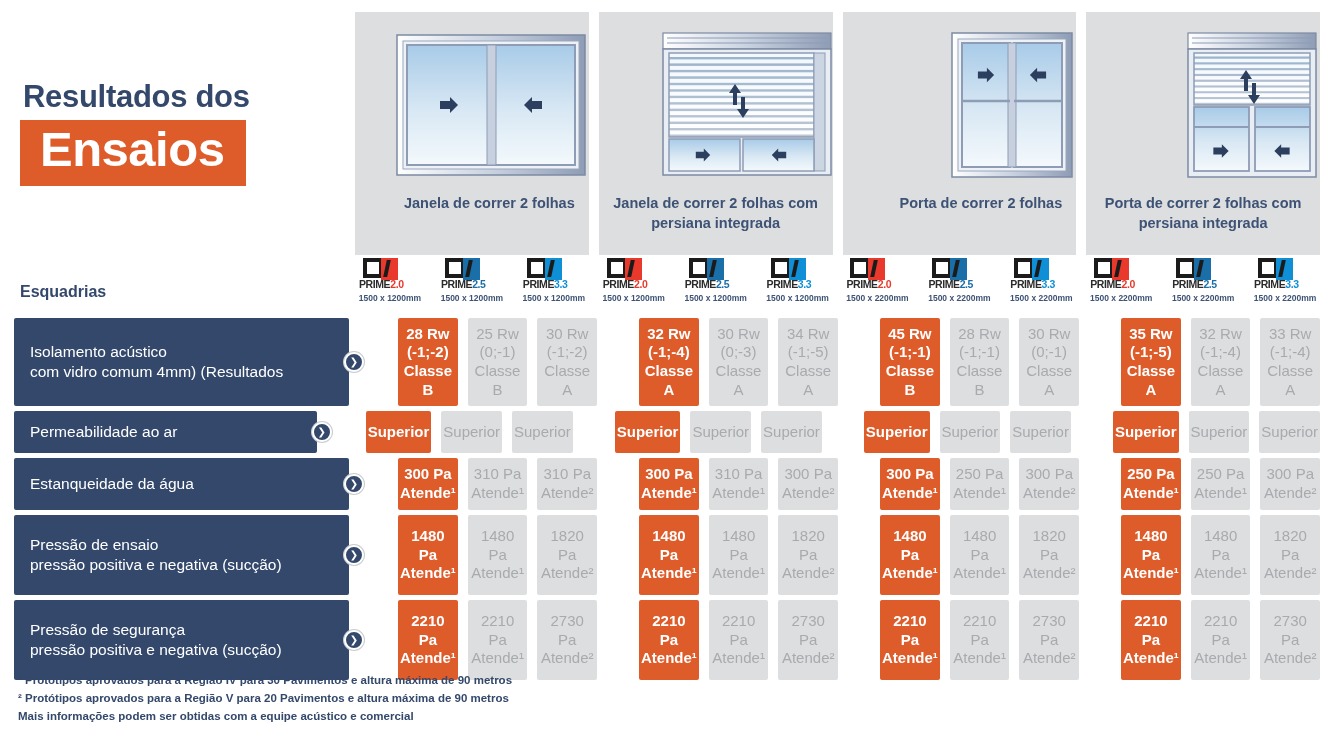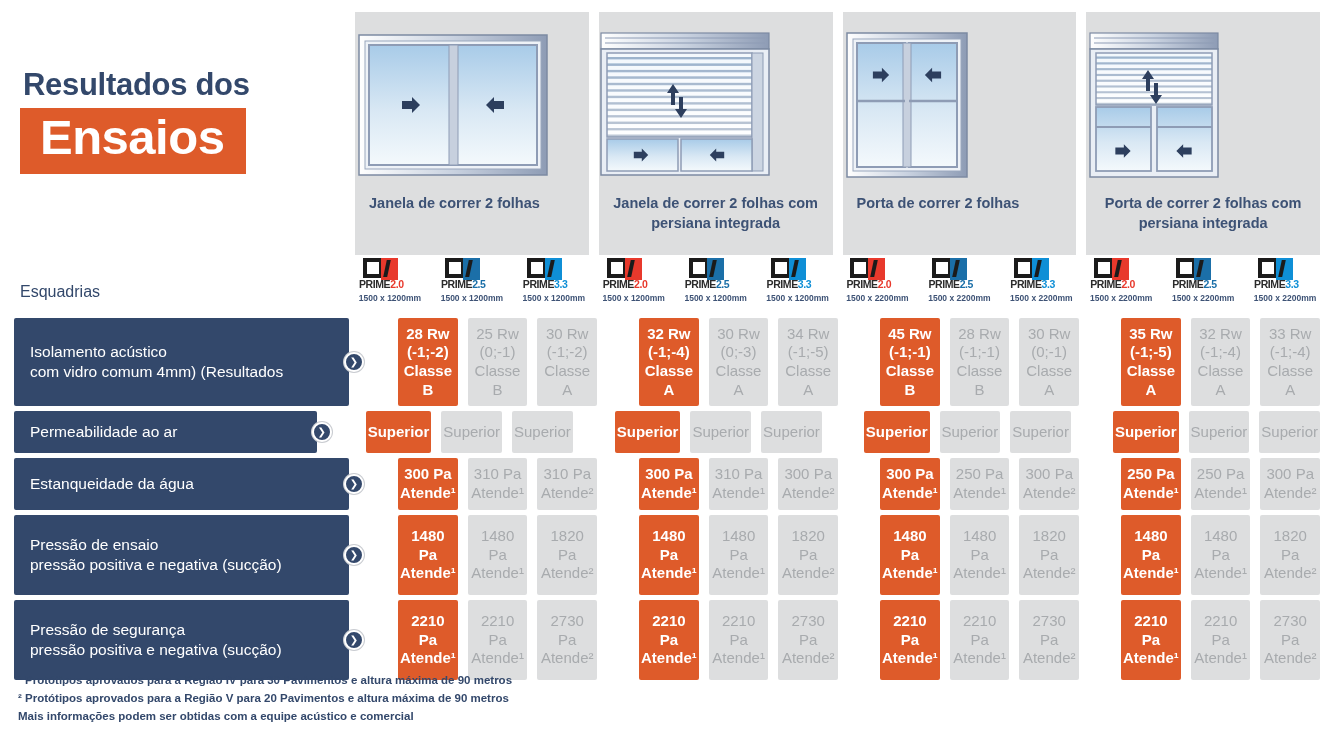--- a/index.html
+++ b/index.html
@@ -8,39 +8,39 @@
     background: #ffffff;
     font-family: "Liberation Sans", sans-serif;
     overflow: hidden;
   }
   .page { position: relative; width: 1320px; height: 737px; background:#fff; }
 
   
   .title-wrap { position:absolute; left:20px; top:68px; width:330px; }
   .title-top {
     font-size: 31px; font-weight: 700; color:#33486b;
-    letter-spacing:-0.3px; line-height:1.1; padding-left:3px;
+    letter-spacing:-0.3px; line-height:1.1; padding-left:3px;margin-top:12px;
   }
   .title-badge {
     display:inline-block; background:#de5b2a; color:#fff;
     font-size: 49px; font-weight:700; letter-spacing:-0.5px;
     padding: 4px 22px 10px 20px; margin-top:6px; line-height:1.05;
   }
 
   
   .esq-label {
     position:absolute; left:20px; top:283px;
-    font-size:16px; font-weight:400; color:#33486b;
+    font-size:16px; font-weight:700; color:#33486b;
   }
 
   
   .prod-head-row { position:absolute; left:355px; top:12px; width:965px; height:243px; display:flex; gap:10px; }
   .prod-card {
     flex:1; background:#dddedf; display:flex; flex-direction:column;
-    align-items:flex-start; justify-content:flex-start; padding-top:18px;
+    align-items:flex-end; justify-content:flex-start; padding-top:18px;
   }
   .prod-img { height:150px; display:flex; align-items:center; justify-content:center; }
   .prod-name {
     margin-top:14px; text-align:center; color:#3d5275;
     font-size:14.5px; font-weight:700; line-height:1.35; padding:0 14px;
   }
 
   
   .logo-row { position:absolute; left:355px; top:258px; width:965px; height:58px; display:flex; gap:10px; }
   .logo-group { flex:1; display:flex; gap:12px; }

